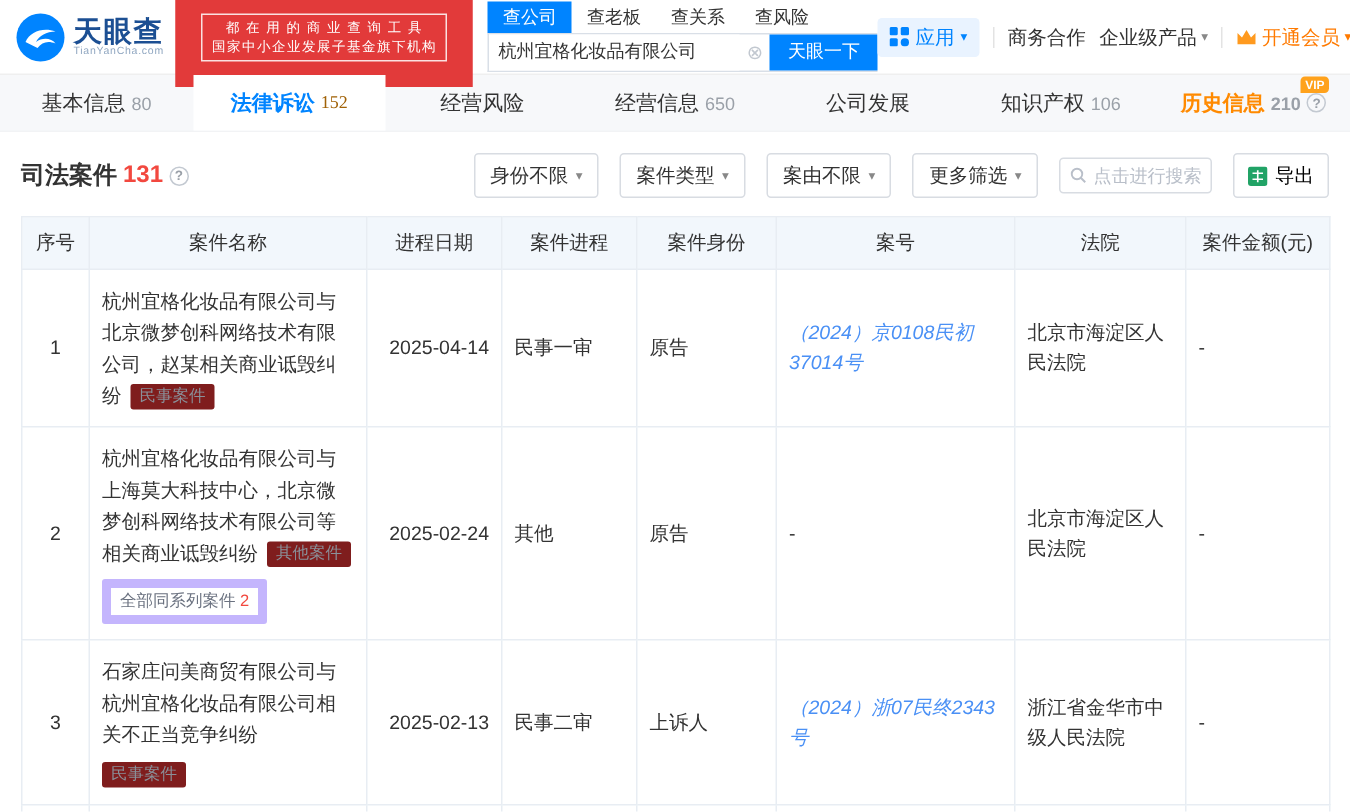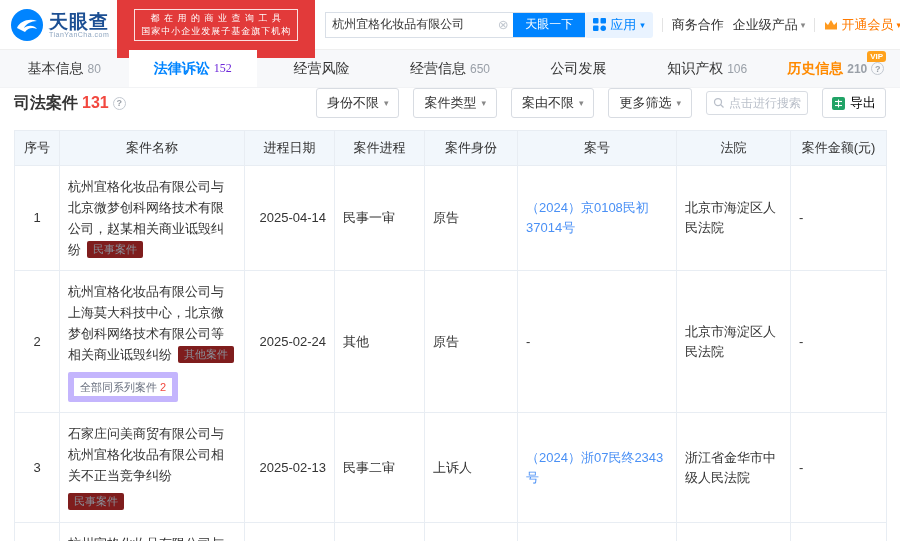--- a/index.html
+++ b/index.html
@@ -29,44 +29,44 @@
   .vdiv { width:1px; height:14px; background:#e3e3e3; }
   .caret { font-size:9px; color:#888; }
   .caret.blue{ color:#0084ff; } .caret.orange{ color:#ff7a00; }
   .bell-wrap { position:relative; cursor:pointer; display:flex; }
 
   
   .tabbar { height:38px; background:#f7f8fa; display:flex; border-bottom:1px solid #f2f3f5; }
   .tab { flex:1; display:flex; align-items:center; justify-content:center; gap:4px; font-size:14px; color:#333; cursor:pointer; position:relative; }
   .tab .cnt { font-size:12px; color:#9aa0a8; }
   .tab.active { background:#fff; color:#0084ff; font-weight:bold;font-family:Liberation Serif, serif; }
-  .tab.active .cnt { color:#6d28d9; font-weight:normal; }
+  .tab.active .cnt { color:#a16207; font-weight:normal; }
   .tab.orange { color:#ff8a00; font-weight:bold; }
   .vip-badge { position:absolute; top:1px; right:14px; background:#ffa21c; color:#fff; font-size:8px; font-weight:bold; padding:0 3px; border-radius:3px 3px 3px 0; line-height:11px; }
   .help { display:inline-flex; width:13px; height:13px; border:1px solid #c3c9d1; border-radius:50%; color:#9aa0a8; font-size:9px; align-items:center; justify-content:center; }
 
   
-  .section-row { display:flex; justify-content:space-between; padding:0 14px; margin-top:0; margin-bottom:12px; }
+  .section-row { display:flex; justify-content:space-between; padding:0 14px; margin-top:14px; margin-bottom:12px; }
   .sec-title { display:flex; align-items:center; gap:4px; font-size:16px; font-weight:bold; color:#333; }
   .sec-title .num { color:#f2483f; }
   .filters { display:flex; align-items:center; gap:14px; }
   .fbtn { display:flex; align-items:center; gap:5px; border:1px solid #d8dce2; border-radius:3px; padding:5px 10px; font-size:13px; color:#333; background:#fff; cursor:pointer; }
   .mini-search { display:flex; align-items:center; gap:4px; border:1px solid #d8dce2; border-radius:3px; padding:4px 6px; }
   .mini-search input { border:none; outline:none; width:72px; font-size:12px; font-family:inherit; color:#333; }
   .mini-search input::placeholder { color:#b9bfc9; }
   .export { display:flex; align-items:center; gap:5px; border:1px solid #d8dce2; border-radius:3px; padding:5px 9px; font-size:13px; cursor:pointer; background:#fff; }
 
   
   table.cases { border-collapse:collapse; margin:0 14px; width:872px; table-layout:fixed; font-size:13px; }
   .cases th { background:#f2f7fc; border:1px solid #e8edf3; font-weight:normal; color:#333; padding:8px 4px; text-align:center; font-size:13px; }
   .cases td { border:1px solid #e8edf3; padding:10px 8px; vertical-align:middle; line-height:20px; }
   td.c-no { text-align:center; color:#333; }
   td.c-date { text-align:right; }
   td.c-name { line-height:21px; }
-  a.case-link { color:#4a90f5; text-decoration:none; cursor:pointer; }
+  a.case-link { color:#4a90f5; text-decoration:none; cursor:pointer;font-style:italic; }
   .tag { display:inline-block; background:#7f1d1d; color:#8a9099; font-size:11px; line-height:17px; padding:0 6px; border-radius:2px; margin-left:6px; vertical-align:1px; white-space:nowrap; }
   .tagline { margin-top:5px; margin-left:-6px; }
   .series-badge { display:inline-flex; align-items:center; gap:3px; margin-top:7px; border:6px solid #c4b5fd; border-radius:2px; padding:0 6px; font-size:11px; line-height:18px; color:#6b7280; cursor:pointer; }
   .series-badge .n { color:#f2483f; }
 </style>
 </head>
 <body>
 
 <div class="topbar">
   <div class="logo">
@@ -81,20 +81,26 @@
   </div>
 
   <div class="banner">
     <div class="banner-in">
       <div>都 在 用 的 商 业 查 询 工 具</div>
       <div>国家中小企业发展子基金旗下机构</div>
     </div>
   </div>
 
   <div class="search-mod">
+    <div class="search-tabs">
+      <span class="stab active">查公司</span>
+      <span class="stab">查老板</span>
+      <span class="stab">查关系</span>
+      <span class="stab">查风险</span>
+    </div>
     <div class="search-box">
       <input value="杭州宜格化妆品有限公司" style="">
       <span class="clear-ic">⊗</span>
       <button class="go-btn">天眼一下</button>
     </div>
   </div>
 
   <div class="top-menu">
     <div class="chip-apps">
       <svg width="13" height="13" viewBox="0 0 13 13">

